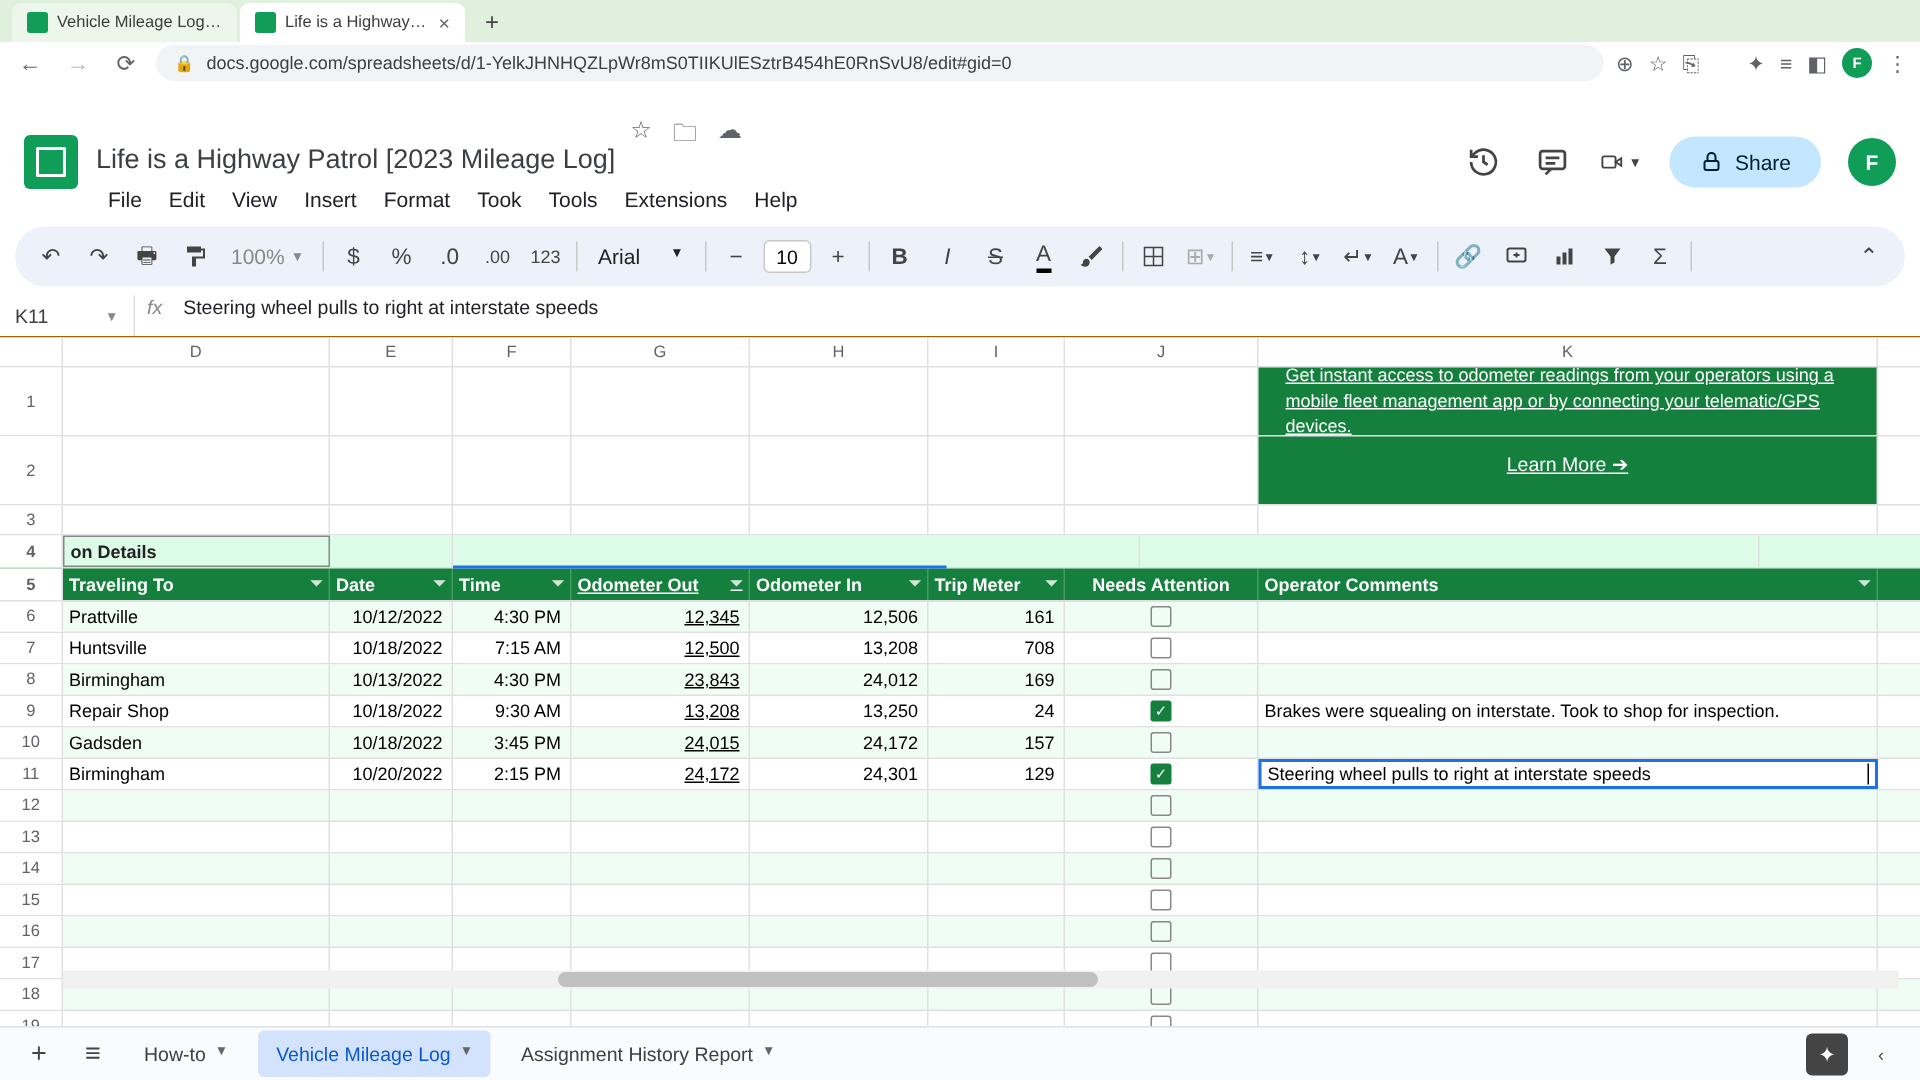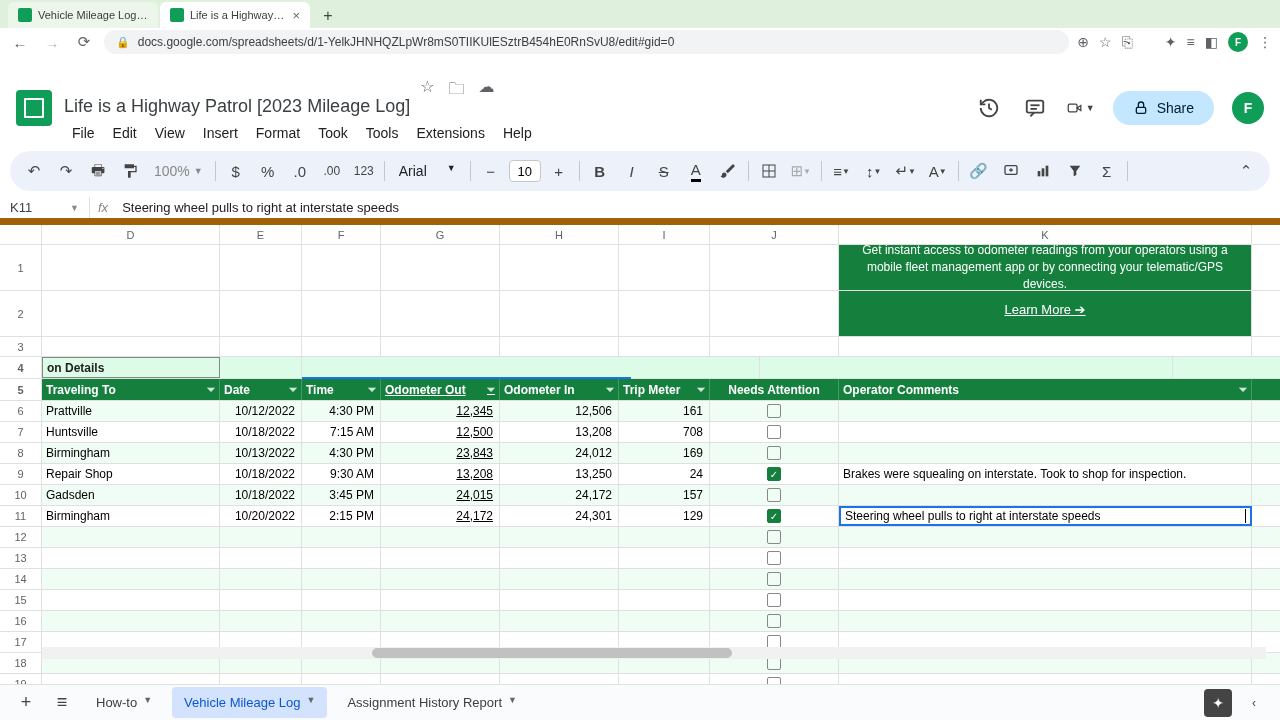--- a/index.html
+++ b/index.html
@@ -45,21 +45,21 @@
 
 .toolbar { display: flex; align-items: center; gap: 4px; padding: 4px 10px; background: #edf2fa; border-radius: 24px; margin: 0 10px; height: 40px; }
 .tool-btn { width: 28px; height: 28px; display: flex; align-items: center; justify-content: center; color: #444; font-size: 15px; border-radius: 4px; }
 .tool-sep { width: 1px; height: 20px; background: #c7c7c7; margin: 0 2px; }
 .zoom { color: #888; font-size: 14px; padding: 0 6px; display: flex; align-items: center; gap: 4px; }
 .font-sel { display: flex; align-items: flex-start; gap: 20px; font-size: 14px; padding: 0 8px; color: #202124; }
 .font-size-box { border: 1px solid #c7c7c7; border-radius: 4px; width: 32px; height: 22px; display: flex; align-items: center; justify-content: center; font-size: 13px; background: #fff; }
 .text-color { border-bottom: 3px solid #000; padding-bottom: 1px; }
 
 
-.formula-bar { display: flex; align-items: center; height: 28px; border-bottom: 7px solid #a16207; margin-top: 6px; }
+.formula-bar { display: flex; height: 28px; border-bottom: 1px solid #a16207; margin-top: 6px; }
 .name-box { width: 90px; display: flex; align-items: center; justify-content: space-between; padding: 0 10px; font-size: 13px; color: #3c4043; border-right: 1px solid #e0e0e0; height: 100%; }
 .fx-label { padding: 0 8px; color: #888; font-style: italic; font-size: 13px; }
 .formula-input { flex: 1; font-size: 13px; color: #202124; padding: 0 6px; }
 
 
 .sheet { position: relative; }
 .col-headers { display: flex; background: #fff; border-bottom: 1px solid #e0e0e0; height: 20px; }
 .corner { width: 42px; border-right: 1px solid #e0e0e0; }
 .ch { text-align: center; font-size: 11px; color: #5f6368; border-right: 1px solid #e0e0e0; line-height: 20px; }
 .ch-D { width: 178px; }
@@ -77,21 +77,21 @@
 .c-D { width: 178px; }
 .c-E { width: 82px; }
 .c-F { width: 79px; }
 .c-G { width: 119px; text-decoration: underline; }
 .c-H { width: 119px; }
 .c-I { width: 91px; }
 .c-J { width: 129px; justify-content: center; }
 .c-K { width: 413px; }
 
 .banner { background: #15803d; color: #fff; }
-.banner-text { font-size: 12px; text-align: center; padding: 8px 14px; font-weight: 500; line-height: 1.4; white-space: normal; }
+.banner-text { font-size: 12px; padding: 8px 14px; font-weight: 500; line-height: 1.4; white-space: normal; text-decoration: underline; }
 .learn-more { text-align: center; text-decoration: underline; font-size: 13px; font-weight: 500; padding-bottom: 8px; }
 
 .header-row { background: #15803d; color: #fff; font-weight: bold; font-size: 12px; }
 .header-row .cell { border-right: 1px solid rgba(255,255,255,0.2); }
 .subhead { background: #dcfce7; font-weight: bold; font-size: 12px; color: #222; }
 .filter-icon { margin-left: auto; color: rgba(255,255,255,0.8); font-size: 10px; }
 
 .data-row { height: 21px; }
 .data-row.even { background: #f0fdf4; }
 .data-row.odd { background: #fff; }

